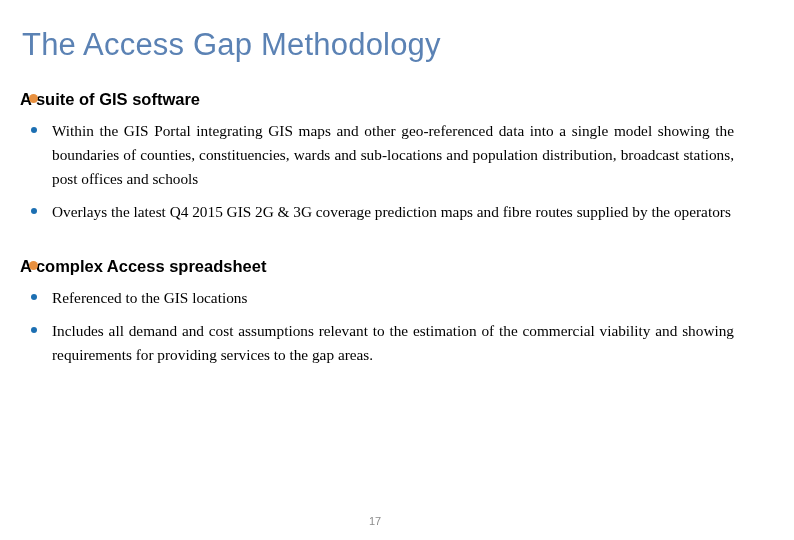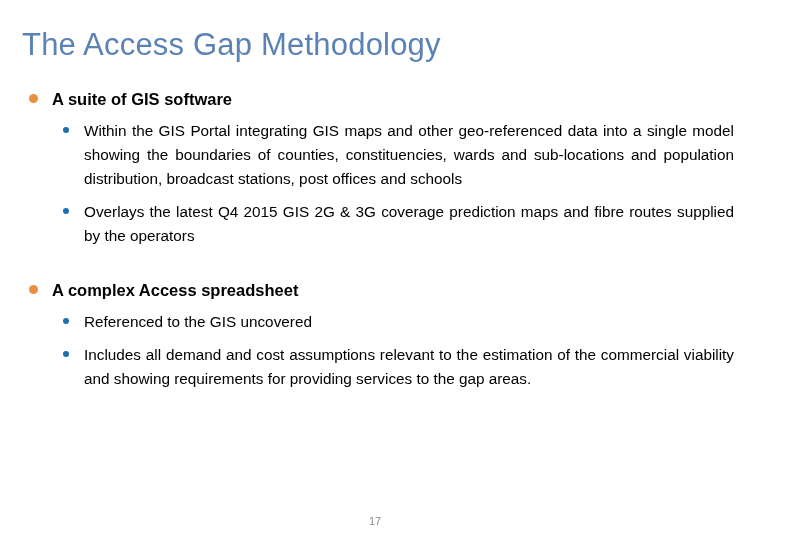--- a/index.html
+++ b/index.html
@@ -54,21 +54,21 @@
   }
 
   
   ul.level1 {
     list-style: none;
     margin: 0;
     padding: 0;
   }
   ul.level1 > li {
     position: relative;
-    padding-left: 52px;
+    padding-left: 20px;
     margin-bottom: 2px;
   }
   .l1-bullet {
     position: absolute;
     left: 29px;
     top: 10px;
     width: 9px;
     height: 9px;
     border-radius: 50%;
     background: #e8903f;
@@ -80,20 +80,21 @@
     font-weight: bold;
     color: #000000;
     padding-top: 2px;
   }
 
   
   ul.level2 {
     list-style: none;
     margin: 7px 4px 0 0;
     padding: 0 56px 0 0;
+    font-family: Liberation Serif, serif;
   }
   ul.level2 > li {
     position: relative;
     padding-left: 32px;
     margin-bottom: 9px;
   }
   .l2-bullet {
     position: absolute;
     left: 11px;
     top: 8px;
@@ -162,21 +163,21 @@
         <div class="block-gap"></div>
       </li>
 
       <li>
         <span class="l1-bullet"></span>
         <span class="l1-text">A complex Access spreadsheet</span>
 
         <ul class="level2">
           <li>
             <span class="l2-bullet"></span>
-            <span class="l2-text nojustify">Referenced to the GIS uncovered</span>
+            <span class="l2-text nojustify">Referenced to the GIS locations</span>
           </li>
           <li>
             <span class="l2-bullet"></span>
             <span class="l2-text">Includes all demand and cost assumptions relevant to the estimation of the commercial viability and showing requirements for providing services to the gap areas.</span>
           </li>
         </ul>
       </li>
 
     </ul>
   </div>

